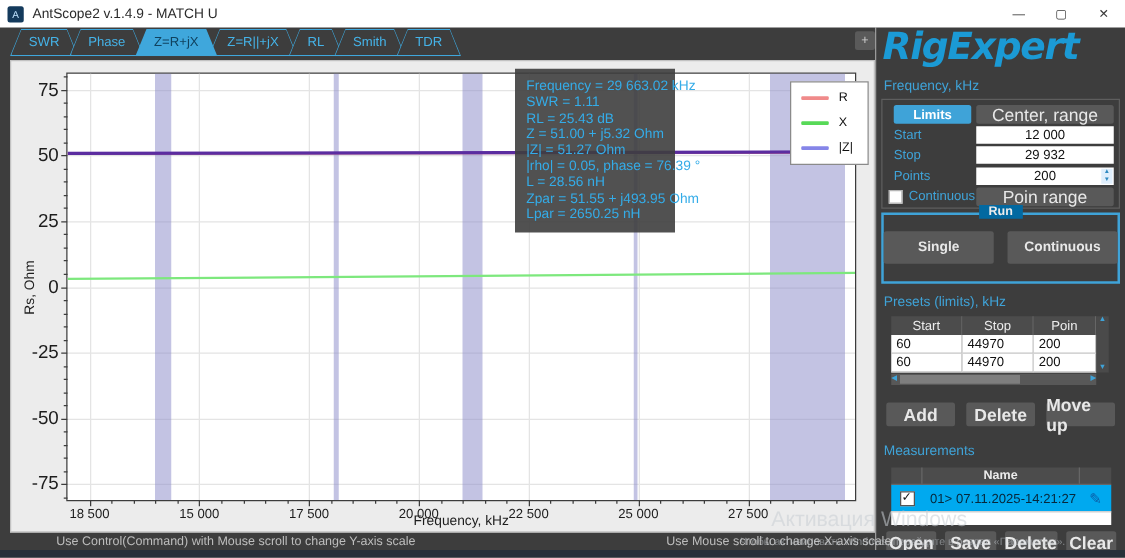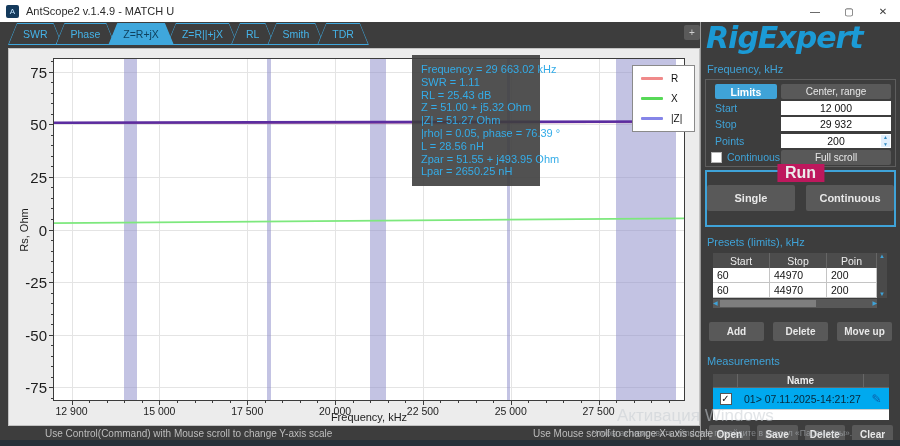--- a/index.html
+++ b/index.html
@@ -74,34 +74,34 @@
   .logo{position:absolute;left:5px;top:-2px;font-family:"DejaVu Sans",sans-serif;font-size:30px;
     font-style:italic;font-weight:bold;color:#1b9ad5;letter-spacing:-1px;}
   .sec-label{font-size:11px;color:#3fa3d8;}
   .freq-label{position:absolute;left:6px;top:41px;}
   .freq-group{position:absolute;left:4px;top:57px;width:191px;height:88px;border:1px solid #5e5e5e;
     padding:3px 4px 0 2px;display:flex;flex-direction:column;}
   .fg-row{display:flex;align-items:center;height:15px;margin:1px 0;}
   .fg-label{flex:1;font-size:10.5px;color:#3fa3d8;padding-left:7px;display:flex;align-items:center;gap:5px;}
   .field{width:110px;height:14px;background:#ffffff;color:#111;font-size:10.5px;
     display:flex;align-items:center;justify-content:center;position:relative;flex:none;}
-  .btn{background:#595959;color:#e8e8e8;font-size:10px;display:flex;align-items:center;
+  .btn{background:#595959;color:#e8e8e8;font-size:14px;display:flex;align-items:center;
     justify-content:center;border-radius:2px;}
   .limits-btn{width:62px;height:15px;background:#3fa3d8;color:#fff;font-weight:bold;margin-left:7px;
     border-radius:2px;font-size:10.5px;display:flex;align-items:center;justify-content:center;}
   .cr-btn{width:110px;height:15px;margin-left:auto;flex:none;}
   .fr-btn{width:110px;height:15px;margin-left:auto;flex:none;}
   .spin{position:absolute;right:1px;top:1px;bottom:1px;width:9px;display:flex;flex-direction:column;
     justify-content:space-between;align-items:center;background:#dfeefc;}
   .spin span{font-size:5px;line-height:5px;color:#2f89c0;}
   .cbx{width:11px;height:11px;background:#fff;border:1px solid #b5b5b5;flex:none;}
 
   .run-group{position:absolute;left:4px;top:148px;width:191px;height:57px;border:2px solid #3fa3d8;}
-  .run-title{position:absolute;top:-8px;left:50%;transform:translateX(-50%);background:#be185d;
-    padding:0 8px;font-size:16px;font-weight:bold;color:#ececec;}
+  .run-title{position:absolute;top:-8px;left:50%;transform:translateX(-50%);background:#0369a1;
+    padding:0 8px;font-size:10px;font-weight:bold;color:#ececec;}
   .run-btns{display:flex;gap:11px;justify-content:center;margin-top:13px;}
   .run-btn{width:89px;height:26px;font-size:11px;font-weight:bold;}
 
   .presets-label{position:absolute;left:6px;top:214px;}
   .presets-table{position:absolute;left:12px;top:231px;width:174px;display:flex;flex-wrap:wrap;}
   .pt-grid{display:flex;flex-direction:column;width:164px;}
   .pt-row{display:flex;height:15px;}
   .pt-h{background:#4c4c4c;color:#ececec;font-size:10.5px;display:flex;align-items:center;
     justify-content:center;border-right:1px solid #666;overflow:hidden;white-space:nowrap;}
   .pt-c{background:#ffffff;color:#111;font-size:10.5px;display:flex;align-items:center;
@@ -223,21 +223,21 @@
         <div class="band" style="left: 33.8389%; width: 0.557662%; background: rgba(136, 136, 199, 0.5); z-index: 2;"></div>
         <div class="band" style="left: 50.1896%; width: 2.50948%; background: rgba(136, 136, 199, 0.5); z-index: 2;"></div>
         <div class="band" style="left: 71.8827%; width: 0.557662%; background: rgba(136, 136, 199, 0.5); z-index: 2;"></div>
         <div class="band" style="left: 89.226%; width: 9.48026%; background: rgba(136, 136, 199, 0.5); z-index: 2;"></div>
         <svg viewBox="0 0 100 100" preserveAspectRatio="none" class="series-svg">
           <polyline points="0.00,18.77 100.00,18.52" fill="none" stroke="#f08a8a" stroke-width="1.8" vector-effect="non-scaling-stroke"></polyline>
           <polyline points="0.00,48.15 100.00,46.73" fill="none" stroke="#7de87d" stroke-width="1.8" vector-effect="non-scaling-stroke"></polyline>
           <polyline points="0.00,18.70 100.00,18.33" fill="none" stroke="#5b2da0" stroke-width="2.6" vector-effect="non-scaling-stroke"></polyline>
         </svg>
         <div class="tkx" style="left: 2.78831%; height: 5px;"></div>
-        <div class="xt" style="left: 2.78831%;">12 900</div>
+        <div class="xt" style="left: 2.78831%;">18 500</div>
         <div class="tkx" style="left: 16.7299%; height: 5px;"></div>
         <div class="xt" style="left: 16.7299%;">15 000</div>
         <div class="tkx" style="left: 30.6714%; height: 5px;"></div>
         <div class="xt" style="left: 30.6714%;">17 500</div>
         <div class="tkx" style="left: 44.613%; height: 5px;"></div>
         <div class="xt" style="left: 44.613%;">20 000</div>
         <div class="tkx" style="left: 58.5545%; height: 5px;"></div>
         <div class="xt" style="left: 58.5545%;">22 500</div>
         <div class="tkx" style="left: 72.4961%; height: 5px;"></div>
         <div class="xt" style="left: 72.4961%;">25 000</div>
@@ -343,21 +343,21 @@
             <span>▲</span>
             <span>▼</span>
           </span>
         </div>
       </div>
       <div class="fg-row">
         <div class="fg-label" style="padding-left:3px;">
           <span class="cbx"></span>
           <span>Continuous</span>
         </div>
-        <div class="btn fr-btn">Full scroll</div>
+        <div class="btn fr-btn">Poin range</div>
       </div>
     </div>
 
     <div class="run-group">
       <div class="run-title">Run</div>
       <div class="run-btns">
         <div class="btn run-btn">Single</div>
         <div class="btn run-btn">Continuous</div>
       </div>
     </div>

